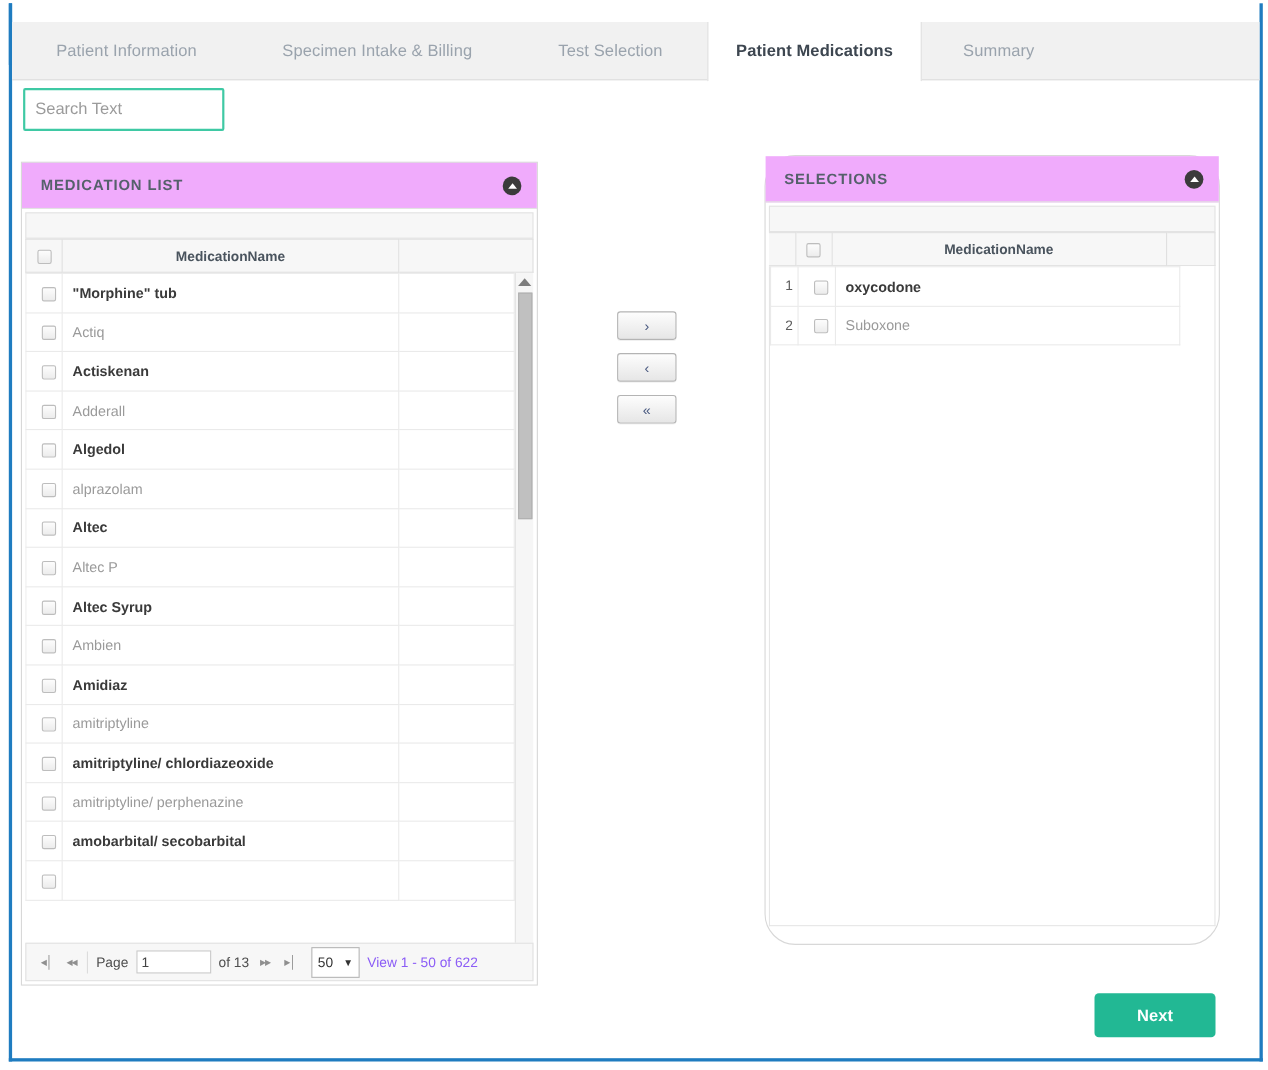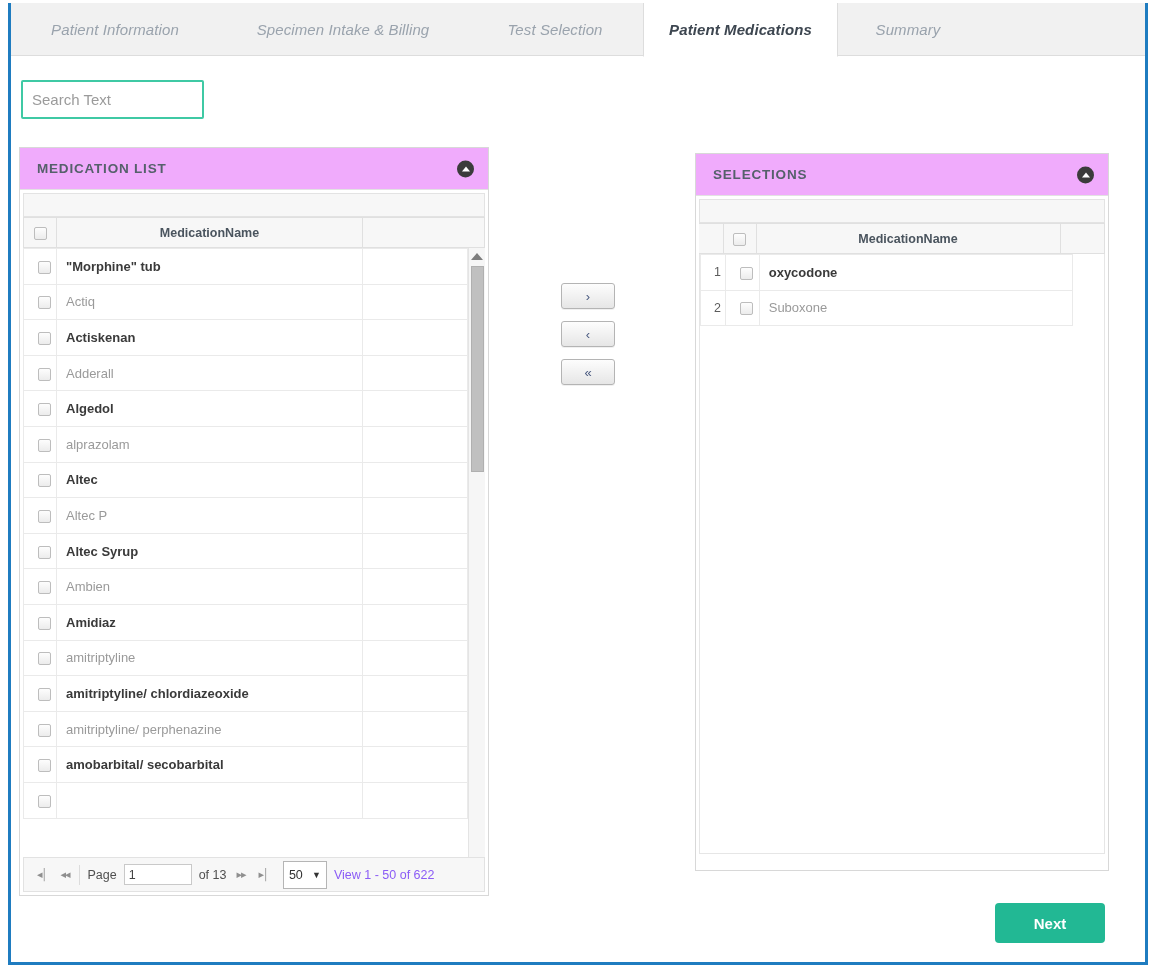--- a/index.html
+++ b/index.html
@@ -28,25 +28,24 @@
   #frame-top-stub {
     position: absolute;
     left: 8px; top: 3px;
     width: 3px; height: 56px;
     background: #1f7cc0;
   }
 
   
   #tabbar {
     position: absolute;
-    left: 11px; top: 3px;
+    left: 11px; top: 20px;
     width: 1134px; height: 53px;
     background: #f1f1f1;
     border-bottom: 1px solid #dddddd;
-    font-style: italic;
   }
   .tab {
     position: absolute;
     top: 0;
     height: 53px;
     display: flex;
     align-items: center;
     justify-content: center;
     font-size: 15px;
     color: #9aa3ad;
@@ -81,21 +80,21 @@
   }
   #search-input::placeholder { color: #9b9b9b; opacity: 1; }
 
   
   .panel {
     position: absolute;
     background: #ffffff;
     border: 1px solid #d8d8d8;
   }
   #panel-medication { left: 19px; top: 147px; width: 470px; height: 749px; }
-  #panel-selections { left: 695px; top: 153px; width: 414px; height: 718px; }
+  #panel-selections { left: 695px; top: 141px; width: 414px; height: 718px; border-radius: 28px; }
 
   .panel-head {
     position: relative;
     height: 42px;
     background: #f0abfc;
     border-bottom: 1px solid #e2e2e2;
     display: flex;
     align-items: center;
     padding-left: 17px;
   }

